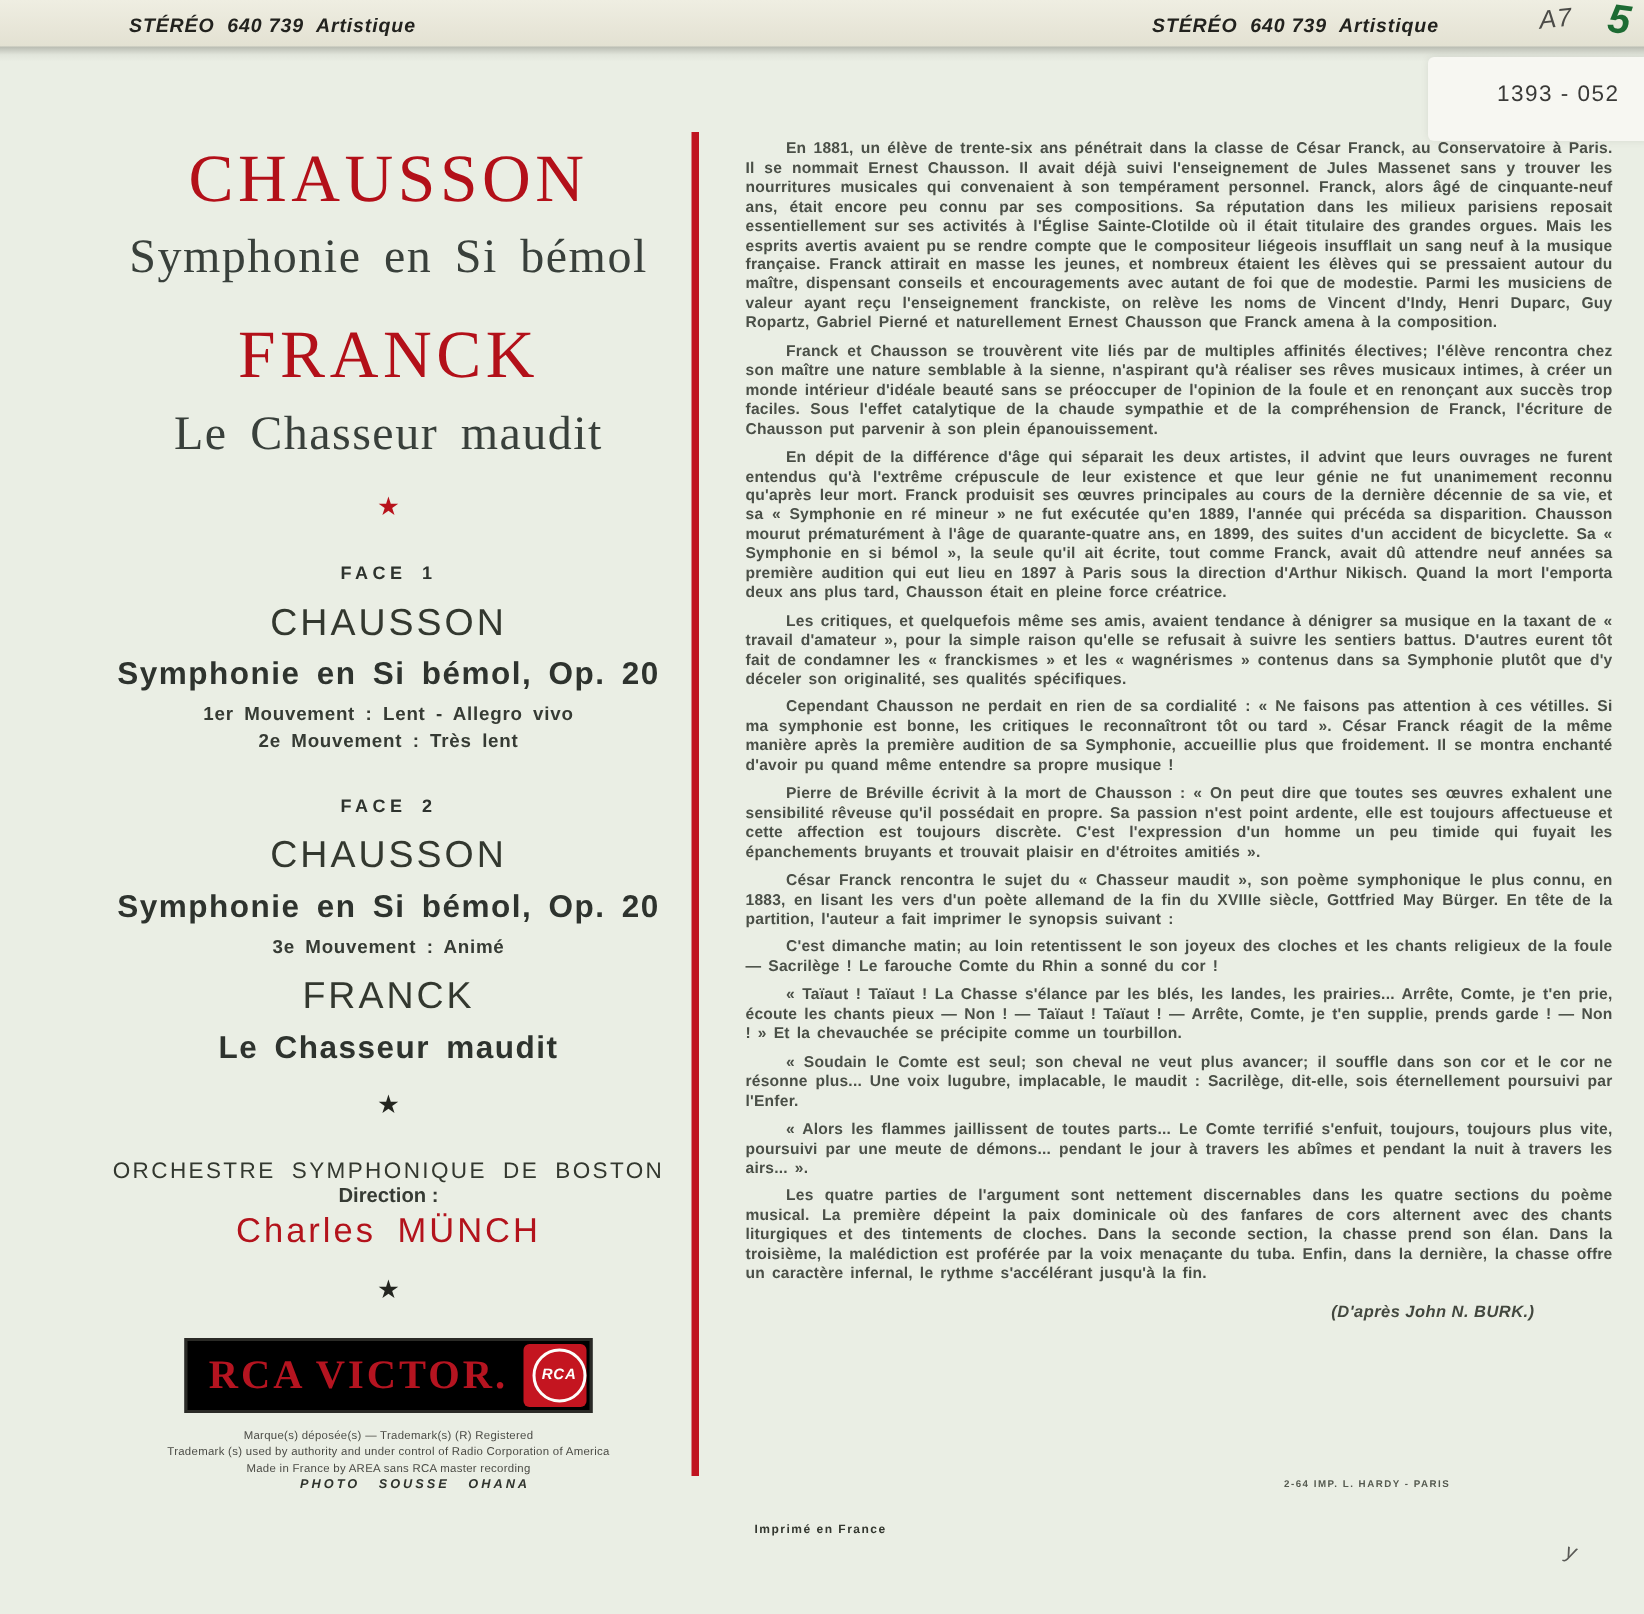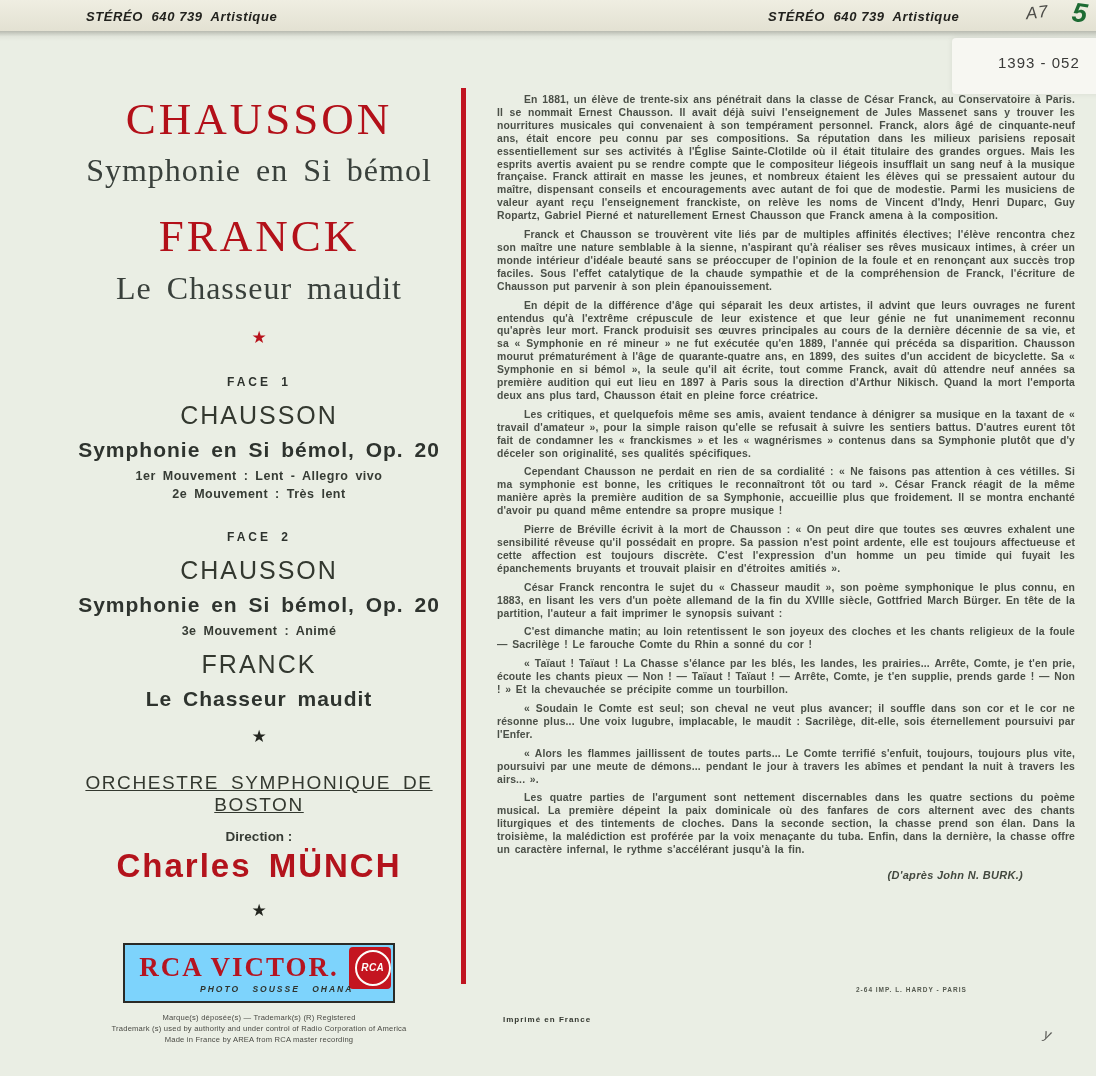--- a/index.html
+++ b/index.html
@@ -65,27 +65,27 @@
   .gap-lg{margin-top:24px;}
   .star{font-size:17px;line-height:1;margin-top:22px;}
   .star-red{color:#b8121b;}
   .star-black{color:#23251f;margin-top:17px;}
   .face-label{font-size:12px;font-weight:bold;color:#2e332e;letter-spacing:3px;margin-top:29px;word-spacing:4px;}
   .composer-sans{font-size:25px;color:#33382f;letter-spacing:2px;margin-top:12px;}
   .work-bold{font-size:21px;font-weight:bold;color:#2e332e;letter-spacing:1px;margin-top:8px;word-spacing:4px;}
   .movement{font-size:12.5px;font-weight:bold;color:#363b34;margin-top:7px;letter-spacing:.5px;word-spacing:3px;}
   .movement + .movement{margin-top:4px;}
   .subtitle{font-size:13.5px;font-weight:bold;color:#363b34;margin-top:7px;letter-spacing:.5px;}
-  .orchestra{font-size:19px;color:#33382f;letter-spacing:1.6px;margin-top:27px;word-spacing:5px;text-decoration:underline;}
-  .direction{font-size:13.5px;font-weight:bold;color:#363b34;margin-top:13px;}
-  .conductor{font-size:33px;font-weight:bold;color:#b3131c;letter-spacing:2px;margin-top:3px;word-spacing:6px;}
+  .orchestra{font-size:15px;color:#33382f;letter-spacing:1.6px;margin-top:27px;word-spacing:5px;}
+  .direction{font-size:13.5px;font-weight:bold;color:#363b34;}
+  .conductor{font-size:23px;font-weight:normal;color:#b3131c;letter-spacing:2px;margin-top:3px;word-spacing:6px;}
   
   .logo-box{
     display:inline-flex;align-items:center;margin-top:24px;
-    background:#7dd3fc;border:2px solid #2a2a26;padding:2px 2px 12px 14px;height:42px;
+    background:#000000;border:2px solid #2a2a26;padding:2px 2px 2px 14px;height:42px;
   }
   .logo-text{
     font-family:"Liberation Serif",serif;font-size:27px;color:#b51420;
     letter-spacing:2px;font-weight:bold;padding-right:10px;white-space:nowrap;
   }
   .logo-monogram{
     width:42px;height:42px;background:#c41520;border-radius:4px;
     display:flex;align-items:center;justify-content:flex-end;flex:0 0 auto;
   }
   .logo-ring{
@@ -164,35 +164,35 @@
       <span class="logo-monogram">
         <span class="logo-ring">
           <span class="logo-rca">RCA</span>
         </span>
       </span>
     </div>
 
     <div class="trademark">
       <div>Marque(s) déposée(s) — Trademark(s) (R) Registered</div>
       <div>Trademark (s) used by authority and under control of Radio Corporation of America</div>
-      <div>Made in France by AREA from RCA master recording</div>
+      <div>Made in France by AREA sans RCA master recording</div>
     </div>
   </div>
 
   <div class="photo-credit">PHOTO   SOUSSE OHANA</div>
 
   <div class="right-col">
     <div>
         <p class="para">En 1881, un élève de trente-six ans pénétrait dans la classe de César Franck, au Conservatoire à Paris. Il se nommait Ernest Chausson. Il avait déjà suivi l'enseignement de Jules Massenet sans y trouver les nourritures musicales qui convenaient à son tempérament personnel. Franck, alors âgé de cinquante-neuf ans, était encore peu connu par ses compositions. Sa réputation dans les milieux parisiens reposait essentiellement sur ses activités à l'Église Sainte-Clotilde où il était titulaire des grandes orgues. Mais les esprits avertis avaient pu se rendre compte que le compositeur liégeois insufflait un sang neuf à la musique française. Franck attirait en masse les jeunes, et nombreux étaient les élèves qui se pressaient autour du maître, dispensant conseils et encouragements avec autant de foi que de modestie. Parmi les musiciens de valeur ayant reçu l'enseignement franckiste, on relève les noms de Vincent d'Indy, Henri Duparc, Guy Ropartz, Gabriel Pierné et naturellement Ernest Chausson que Franck amena à la composition.</p>
         <p class="para">Franck et Chausson se trouvèrent vite liés par de multiples affinités électives; l'élève rencontra chez son maître une nature semblable à la sienne, n'aspirant qu'à réaliser ses rêves musicaux intimes, à créer un monde intérieur d'idéale beauté sans se préoccuper de l'opinion de la foule et en renonçant aux succès trop faciles. Sous l'effet catalytique de la chaude sympathie et de la compréhension de Franck, l'écriture de Chausson put parvenir à son plein épanouissement.</p>
         <p class="para">En dépit de la différence d'âge qui séparait les deux artistes, il advint que leurs ouvrages ne furent entendus qu'à l'extrême crépuscule de leur existence et que leur génie ne fut unanimement reconnu qu'après leur mort. Franck produisit ses œuvres principales au cours de la dernière décennie de sa vie, et sa « Symphonie en ré mineur » ne fut exécutée qu'en 1889, l'année qui précéda sa disparition. Chausson mourut prématurément à l'âge de quarante-quatre ans, en 1899, des suites d'un accident de bicyclette. Sa « Symphonie en si bémol », la seule qu'il ait écrite, tout comme Franck, avait dû attendre neuf années sa première audition qui eut lieu en 1897 à Paris sous la direction d'Arthur Nikisch. Quand la mort l'emporta deux ans plus tard, Chausson était en pleine force créatrice.</p>
         <p class="para">Les critiques, et quelquefois même ses amis, avaient tendance à dénigrer sa musique en la taxant de « travail d'amateur », pour la simple raison qu'elle se refusait à suivre les sentiers battus. D'autres eurent tôt fait de condamner les « franckismes » et les « wagnérismes » contenus dans sa Symphonie plutôt que d'y déceler son originalité, ses qualités spécifiques.</p>
         <p class="para">Cependant Chausson ne perdait en rien de sa cordialité : « Ne faisons pas attention à ces vétilles. Si ma symphonie est bonne, les critiques le reconnaîtront tôt ou tard ». César Franck réagit de la même manière après la première audition de sa Symphonie, accueillie plus que froidement. Il se montra enchanté d'avoir pu quand même entendre sa propre musique !</p>
         <p class="para">Pierre de Bréville écrivit à la mort de Chausson : « On peut dire que toutes ses œuvres exhalent une sensibilité rêveuse qu'il possédait en propre. Sa passion n'est point ardente, elle est toujours affectueuse et cette affection est toujours discrète. C'est l'expression d'un homme un peu timide qui fuyait les épanchements bruyants et trouvait plaisir en d'étroites amitiés ».</p>
-        <p class="para">César Franck rencontra le sujet du « Chasseur maudit », son poème symphonique le plus connu, en 1883, en lisant les vers d'un poète allemand de la fin du XVIIIe siècle, Gottfried March Bürger. En tête de la partition, l'auteur a fait imprimer le synopsis suivant :</p>
+        <p class="para">César Franck rencontra le sujet du « Chasseur maudit », son poème symphonique le plus connu, en 1883, en lisant les vers d'un poète allemand de la fin du XVIIIe siècle, Gottfried May Bürger. En tête de la partition, l'auteur a fait imprimer le synopsis suivant :</p>
         <p class="para">C'est dimanche matin; au loin retentissent le son joyeux des cloches et les chants religieux de la foule — Sacrilège ! Le farouche Comte du Rhin a sonné du cor !</p>
         <p class="para">« Taïaut ! Taïaut ! La Chasse s'élance par les blés, les landes, les prairies... Arrête, Comte, je t'en prie, écoute les chants pieux — Non ! — Taïaut ! Taïaut ! — Arrête, Comte, je t'en supplie, prends garde ! — Non ! » Et la chevauchée se précipite comme un tourbillon.</p>
         <p class="para">« Soudain le Comte est seul; son cheval ne veut plus avancer; il souffle dans son cor et le cor ne résonne plus... Une voix lugubre, implacable, le maudit : Sacrilège, dit-elle, sois éternellement poursuivi par l'Enfer.</p>
         <p class="para">« Alors les flammes jaillissent de toutes parts... Le Comte terrifié s'enfuit, toujours, toujours plus vite, poursuivi par une meute de démons... pendant le jour à travers les abîmes et pendant la nuit à travers les airs... ».</p>
         <p class="para">Les quatre parties de l'argument sont nettement discernables dans les quatre sections du poème musical. La première dépeint la paix dominicale où des fanfares de cors alternent avec des chants liturgiques et des tintements de cloches. Dans la seconde section, la chasse prend son élan. Dans la troisième, la malédiction est proférée par la voix menaçante du tuba. Enfin, dans la dernière, la chasse offre un caractère infernal, le rythme s'accélérant jusqu'à la fin.</p>
       </div>
     <div class="attribution">(D'après John N. BURK.)</div>
   </div>
 
   <div class="footer-note imprime">Imprimé en France</div>

